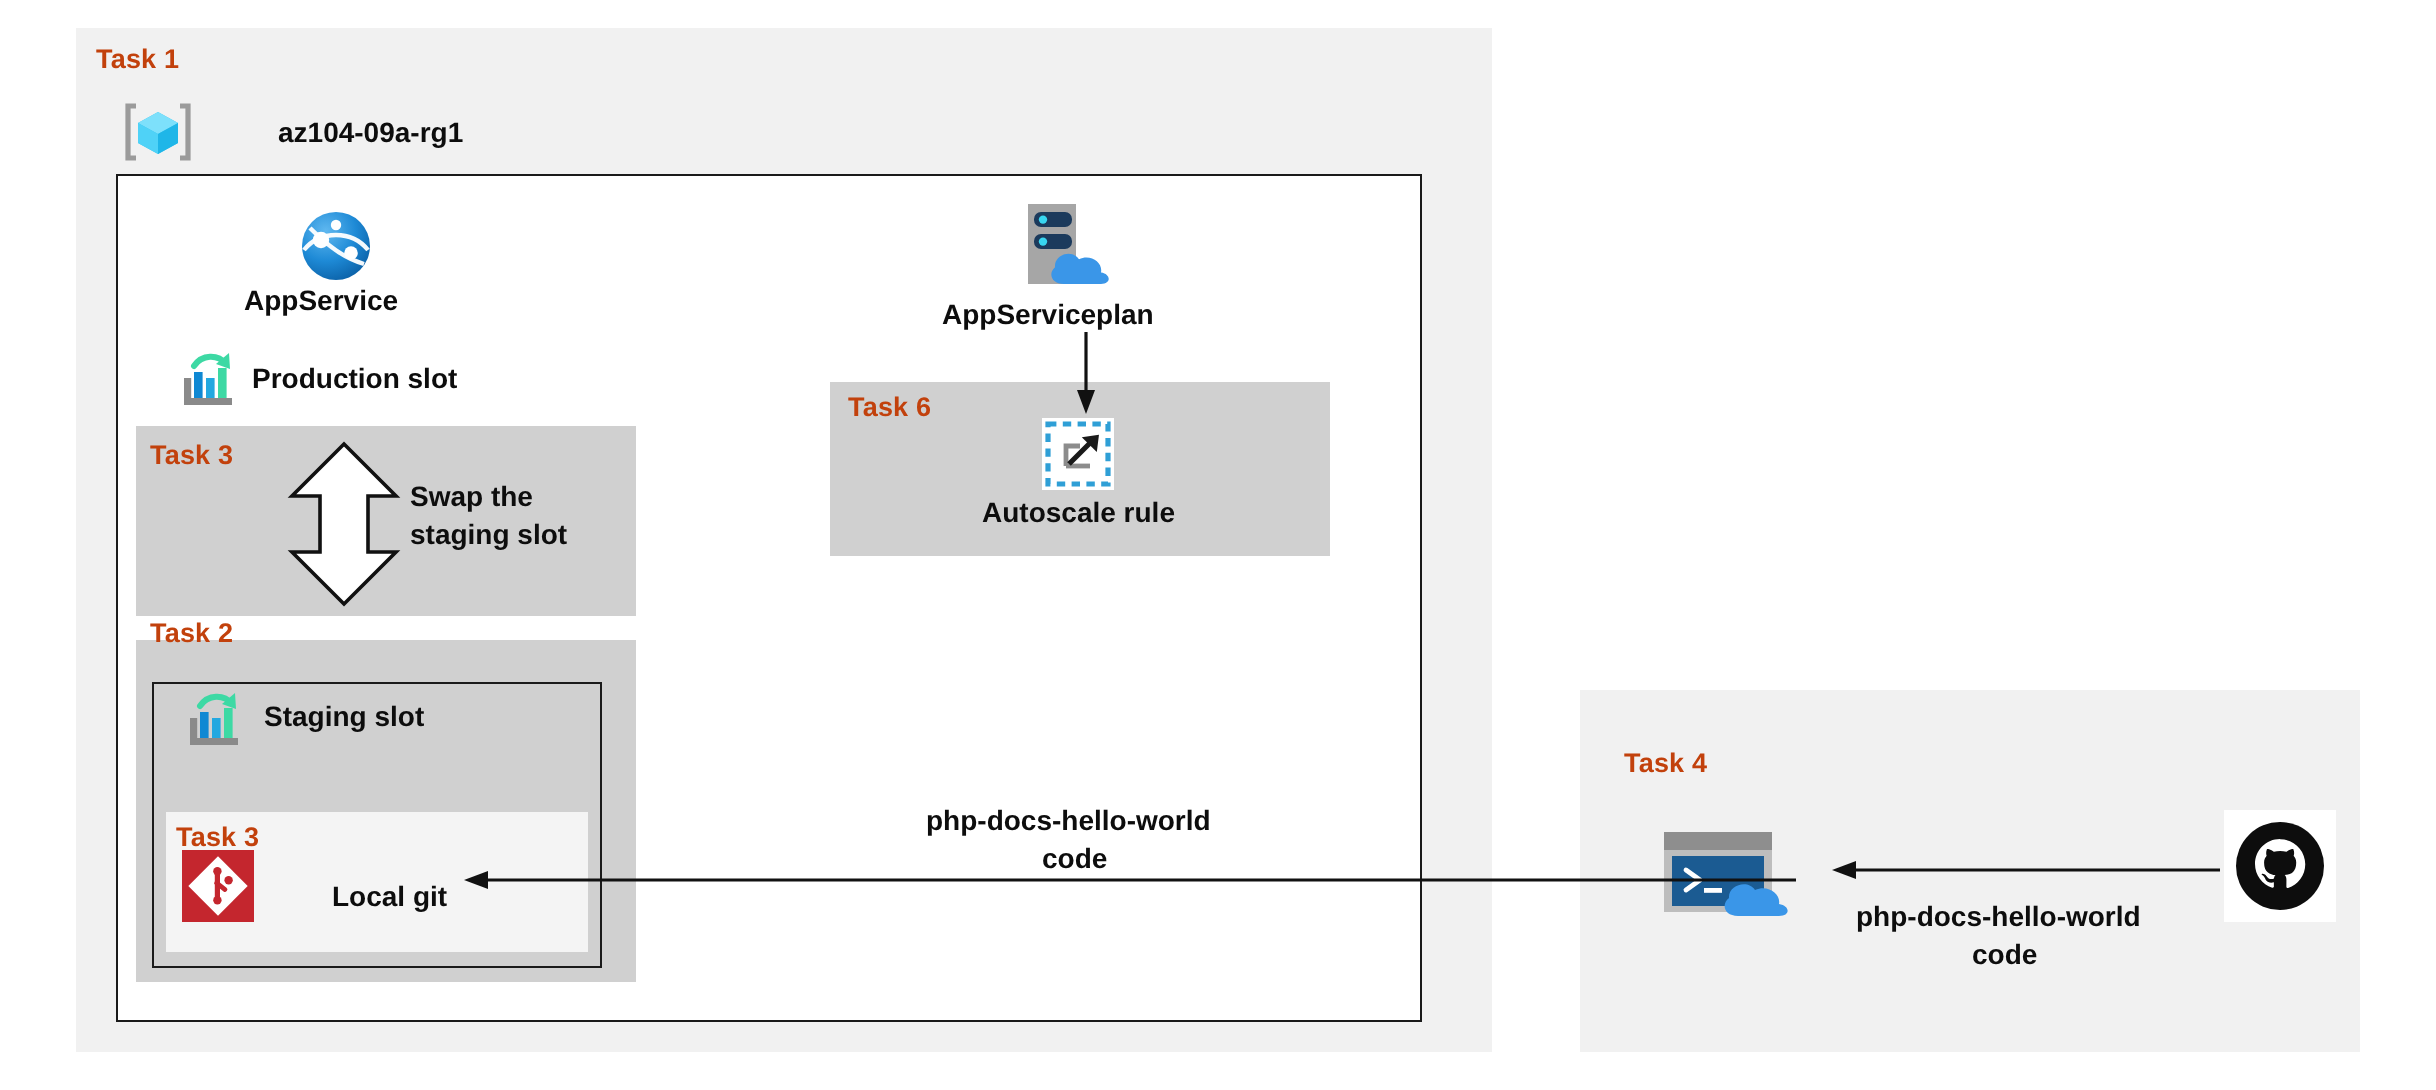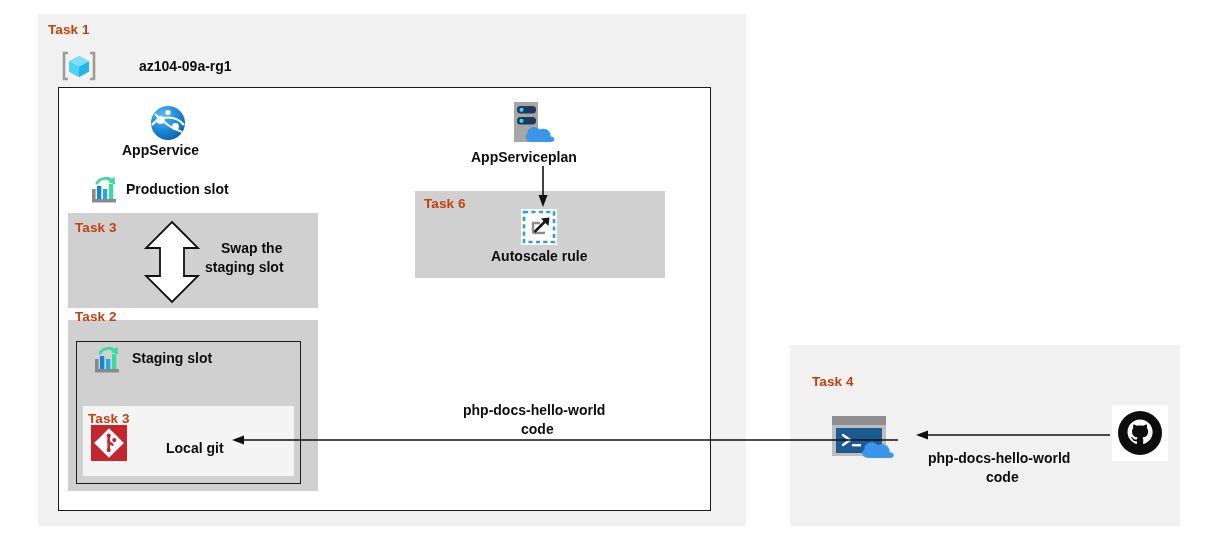--- a/index.html
+++ b/index.html
@@ -115,21 +115,21 @@
 <div class="node-label" style="left:126px; top:181px;">Production slot</div>
 
 <div class="gray-box" style="left:68px; top:213px; width:250px; height:95px;"></div>
 <div class="task-label" style="left:75px; top:220px;">Task 3</div>
 
 <div class="icon" style="left:143px; top:220px; width:58px; height:84px;">
   <svg width="58" height="84" viewBox="0 0 58 84">
     <polygon points="29,2 55,28 41,28 41,56 55,56 29,82 3,56 17,56 17,28 3,28" fill="#ffffff" stroke="#111111" stroke-width="1.8" stroke-linejoin="miter"></polygon>
   </svg>
 </div>
-<div class="node-label wrap" style="left:221px; top:240px;text-align:center;">Swap the</div>
+<div class="node-label wrap" style="left:205px; top:240px;text-align:center;">Swap the</div>
 <div class="node-label wrap" style="left:205px; top:259px;">staging slot</div>
 
 <div class="gray-box" style="left:68px; top:320px; width:250px; height:171px;"></div>
 <div class="task-label" style="left:75px; top:309px;">Task 2</div>
 
 <div class="bordered-box" style="left:76px; top:341px; width:225px; height:143px;"></div>
 
 <div class="icon" style="left:91px; top:345px; width:32px; height:30px;">
   <svg width="32" height="30" viewBox="0 0 32 30">
     <path d="M9 8 C13 2, 21 2, 25 7" stroke="#3dd9a4" stroke-width="3" fill="none" stroke-linecap="round"></path>

